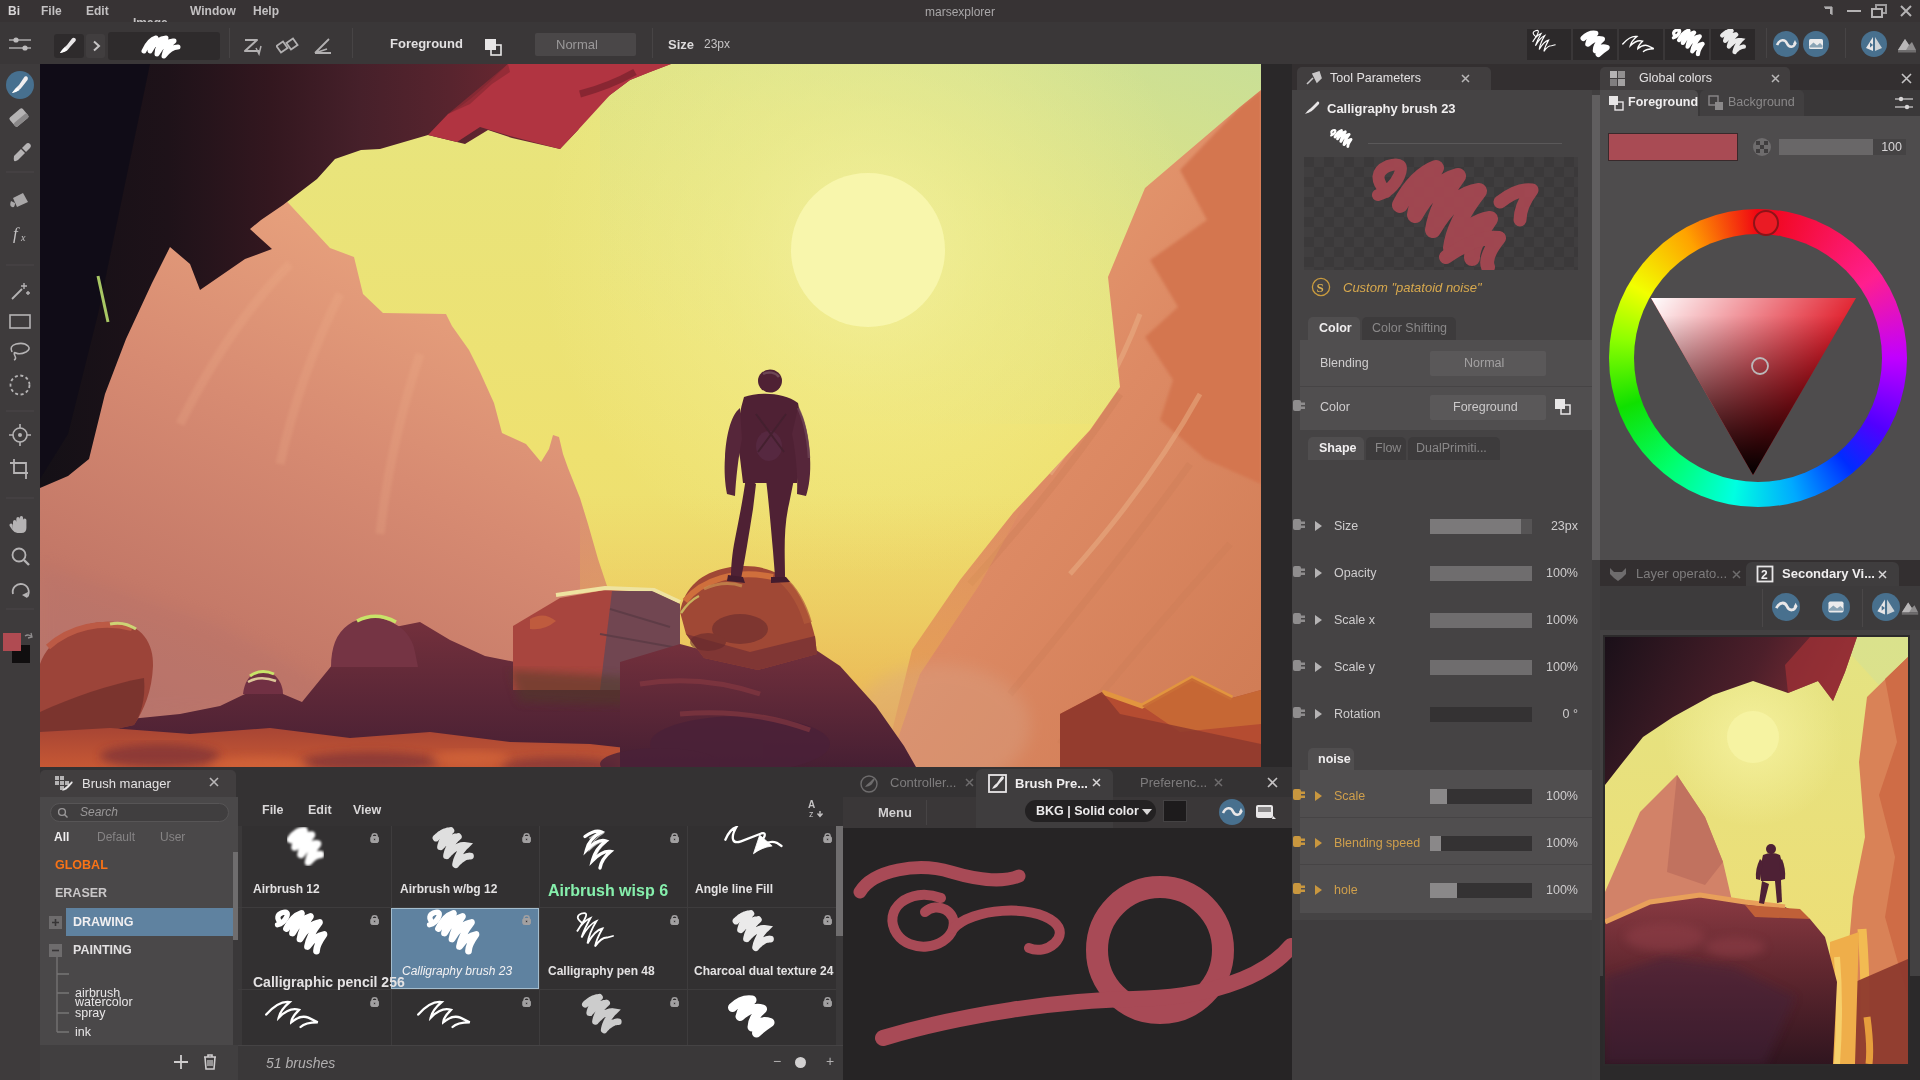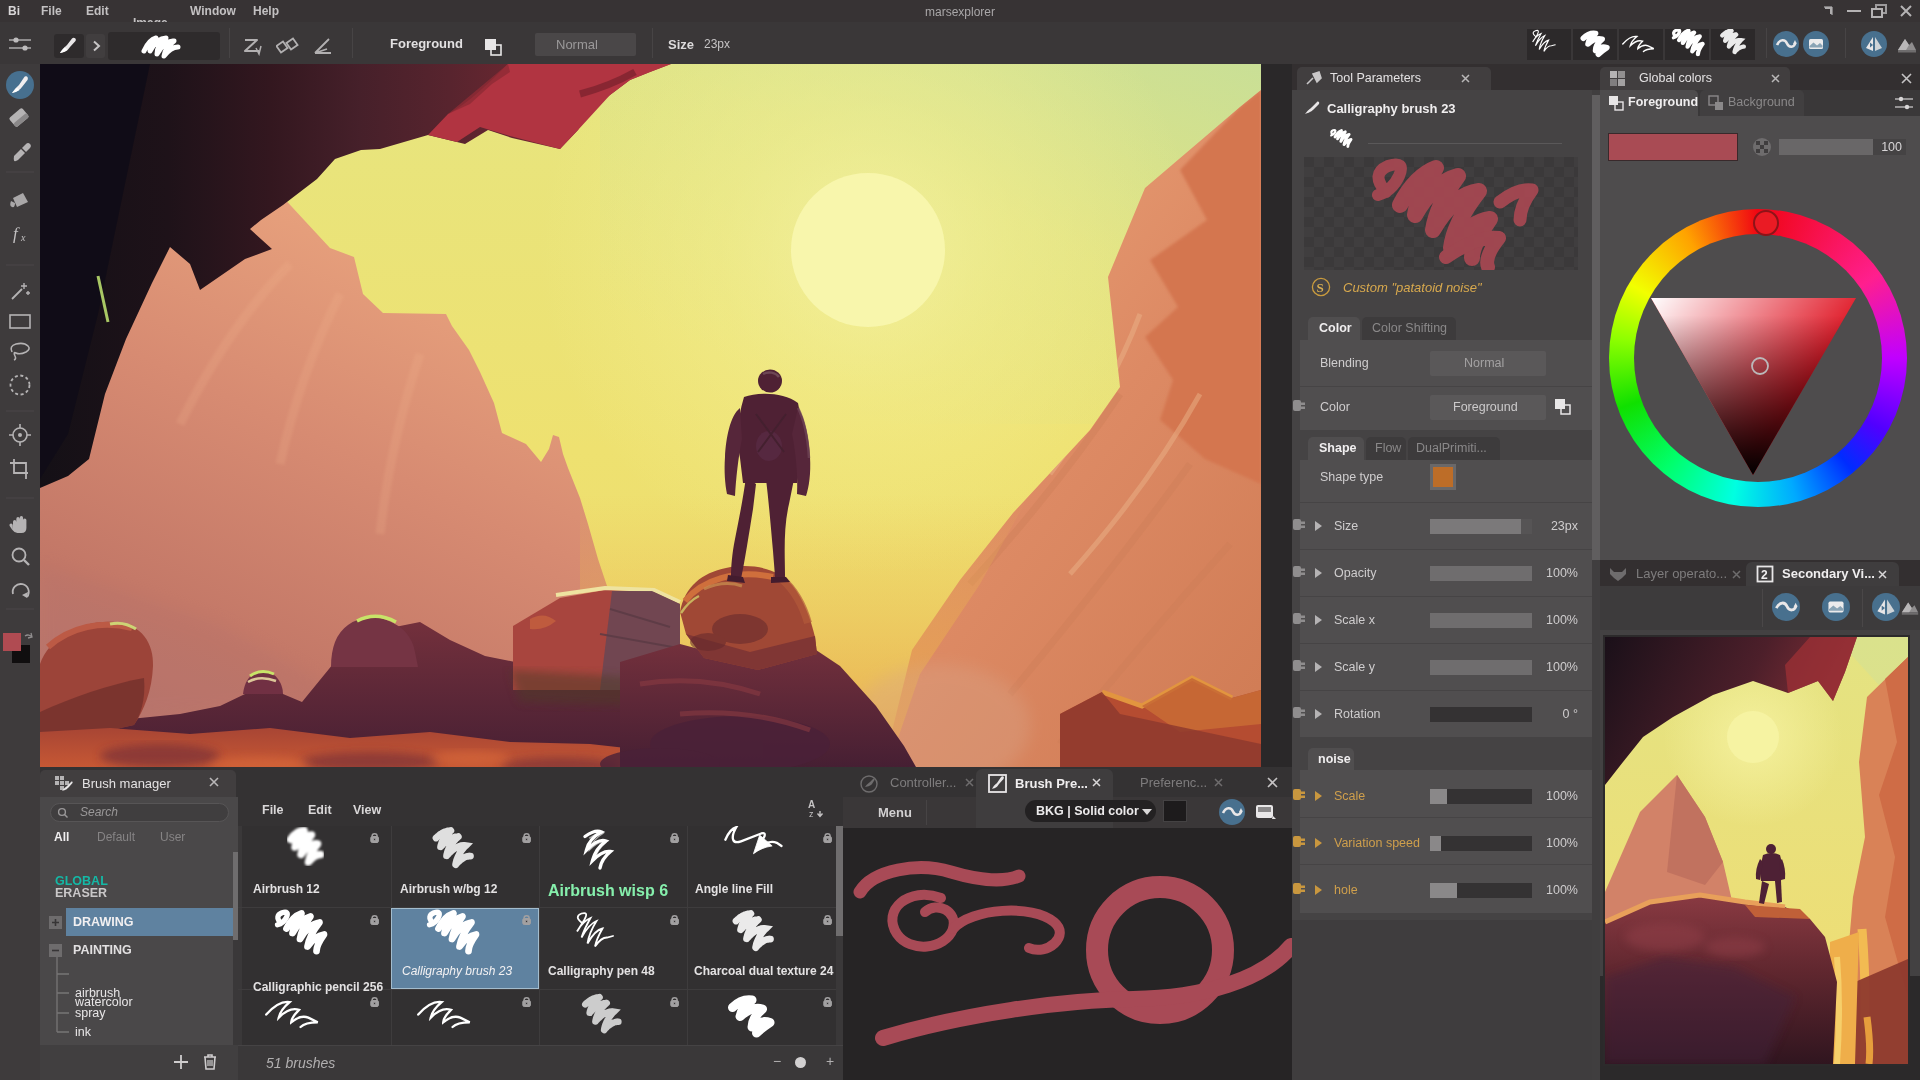--- a/index.html
+++ b/index.html
@@ -461,21 +461,21 @@
     <div class="abs" style="left:10px;top:36px;width:179px;height:19px;background:#403e3f;border:1px solid #575556;border-radius:10px;"></div>
     <svg class="abs" style="left:17px;top:40px;" width="12" height="12" viewBox="0 0 12 12">
         <circle cx="5" cy="5" r="3.4" fill="none" stroke="#9a9899" stroke-width="1.4"></circle>
         <line x1="7.5" y1="7.5" x2="10.5" y2="10.5" stroke="#9a9899" stroke-width="1.4"></line>
       </svg>
     <div class="txt" style="left:40px;top:38px;font-size:12px;font-style:italic;color:#9a9899;">Search</div>
     <div class="txt" style="left:14px;top:63px;font-size:12px;font-weight:bold;color:#f0eeef;">All</div>
     <div class="txt" style="left:57px;top:63px;font-size:12px;color:#868485;">Default</div>
     <div class="txt" style="left:120px;top:63px;font-size:12px;color:#868485;">User</div>
 
-    <div class="txt" style="left:15px;top:91px;font-size:12.5px;font-weight:bold;color:#14b8a6;margin-top:16px;">GLOBAL</div>
+    <div class="txt" style="left:15px;top:91px;font-size:12.5px;font-weight:bold;color:#f97316;">GLOBAL</div>
     <div class="txt" style="left:15px;top:119px;font-size:12.5px;font-weight:bold;color:#c9c7c8;">ERASER</div>
     <div class="abs" style="left:26px;top:141px;width:167px;height:28px;background:#5f82a0;"></div>
     <div class="abs" style="left:9px;top:149px;width:13px;height:13px;background:#6e6c6d;"></div>
     <svg class="abs" style="left:9px;top:149px;" width="13" height="13" viewBox="0 0 13 13">
         <path d="M3,6.5 h7 M6.5,3 v7" stroke="#373536" stroke-width="1.6"></path>
       </svg>
     <div class="txt" style="left:33px;top:148px;font-size:12.5px;font-weight:bold;color:#f2f0f1;">DRAWING</div>
     <div class="abs" style="left:9px;top:177px;width:13px;height:13px;background:#6e6c6d;"></div>
     <svg class="abs" style="left:9px;top:177px;" width="13" height="13" viewBox="0 0 13 13">
         <path d="M3,6.5 h7" stroke="#373536" stroke-width="1.6"></path>
@@ -571,21 +571,21 @@
           <use href="#ic-lock" x="131" y="170"></use>
             <use href="#ic-lock" x="283" y="170"></use>
             <use href="#ic-lock" x="431" y="170"></use>
             <use href="#ic-lock" x="584" y="170"></use>
         </g>
       </svg>
       <div class="txt" style="left:15px;top:56px;font-size:12px;font-weight:bold;color:#e4e2e3;">Airbrush 12</div>
       <div class="txt" style="left:162px;top:56px;font-size:12px;font-weight:bold;color:#e4e2e3;">Airbrush w/bg 12</div>
       <div class="txt" style="left:310px;top:56px;font-size:16px;font-weight:bold;color:#86efac;">Airbrush wisp 6</div>
       <div class="txt" style="left:457px;top:56px;font-size:12px;font-weight:bold;color:#e4e2e3;">Angle line Fill</div>
-      <div class="txt" style="left:15px;top:154px;font-size:12px;font-weight:bold;color:#e4e2e3;">Calligraphic pencil 256</div>
+      <div class="txt" style="left:15px;top:148px;font-size:14px;font-weight:bold;color:#e4e2e3;">Calligraphic pencil 256</div>
       <div class="txt" style="left:164px;top:138px;font-size:12px;font-style:italic;color:#f4f2f3;">Calligraphy brush 23</div>
       <div class="txt" style="left:310px;top:138px;font-size:12px;font-weight:bold;color:#e4e2e3;">Calligraphy pen 48</div>
       <div class="txt" style="left:456px;top:138px;font-size:12px;font-weight:bold;color:#e4e2e3;">Charcoal dual texture 24</div>
     </div>
     <div class="abs" style="left:796px;top:59px;width:7px;height:219px;background:#3a3839;"></div>
     <div class="abs" style="left:796px;top:59px;width:7px;height:110px;background:#6f6d6e;"></div>
 
     <div class="abs" style="left:198px;top:278px;width:605px;height:35px;background:#3a3839;border-top:1px solid #454344;"></div>
     <div class="txt" style="left:226px;top:288px;font-size:14px;font-style:italic;color:#b2b0b1;">51 brushes</div>
     <div class="txt" style="left:733px;top:286px;font-size:14px;color:#b2b0b1;">−</div>
@@ -709,30 +709,20 @@
         <rect x="7" y="7" width="9" height="9" fill="none" stroke="#e8e6e7" stroke-width="1.5"></rect>
       </svg>
     </div>
 
     <div class="abs" style="left:16px;top:373px;width:56px;height:23px;background:#504e4f;border-radius:5px 5px 0 0;"></div>
     <div class="abs" style="left:74px;top:373px;width:40px;height:23px;background:#3d3b3c;border-radius:5px 5px 0 0;"></div>
     <div class="abs" style="left:116px;top:373px;width:92px;height:23px;background:#3d3b3c;border-radius:5px 5px 0 0;"></div>
     <div class="txt" style="left:27px;top:377px;font-size:12.5px;font-weight:bold;color:#f0eeef;">Shape</div>
     <div class="txt" style="left:83px;top:377px;font-size:12.5px;color:#8a8889;">Flow</div>
     <div class="txt" style="left:124px;top:377px;font-size:12.5px;color:#8a8889;">DualPrimiti...</div>
-    <div class="abs" style="left:8px;top:396px;width:292px;height:277px;background:#504e4f;">
-      <div class="txt" style="left:20px;top:10px;font-size:12.5px;color:#cfcdce;">Shape type</div>
-      <div class="abs" style="left:130px;top:4px;width:26px;height:26px;background:#6a6869;"></div>
-      <div class="abs" style="left:133px;top:7px;width:20px;height:20px;background:#bd6d28;"></div>
-      <div class="abs" style="left:0;top:42px;width:292px;height:1px;background:#464445;"></div>
-      <div class="abs" style="left:0;top:89px;width:292px;height:1px;background:#464445;"></div>
-      <div class="abs" style="left:0;top:136px;width:292px;height:1px;background:#464445;"></div>
-      <div class="abs" style="left:0;top:183px;width:292px;height:1px;background:#464445;"></div>
-      <div class="abs" style="left:0;top:230px;width:292px;height:1px;background:#464445;"></div>
-    </div>
 
     <div class="abs" style="left:16px;top:684px;width:46px;height:23px;background:#504e4f;border-radius:5px 5px 0 0;"></div>
     <div class="txt" style="left:26px;top:688px;font-size:12.5px;font-weight:bold;color:#f0eeef;">noise</div>
     <div class="abs" style="left:8px;top:706px;width:292px;height:143px;background:#504e4f;">
       <div class="abs" style="left:0;top:47px;width:292px;height:1px;background:#464445;"></div>
       <div class="abs" style="left:0;top:94px;width:292px;height:1px;background:#464445;"></div>
     </div>
     <div class="abs" style="left:0;top:856px;width:300px;height:160px;background:#3f3d3e;"></div>
 
     <svg class="abs" style="left:22px;top:456px" width="9" height="12" viewBox="0 0 9 12">
@@ -777,21 +767,21 @@
       </svg>
     <div class="txt" style="left:42px;top:725px;font-size:12.5px;color:#cf9f4c;">Scale</div>
     <div class="abs" style="left:138px;top:725px;width:102px;height:15px;background:#343233;">
         <div class="abs" style="left:0;top:0;width:17px;height:15px;background:#8a8889;"></div>
       </div>
     <div class="abs" style="left:240px;top:725px;width:46px;text-align:right;font-size:12.5px;color:#cfcdce;">100%</div>
 
     <svg class="abs" style="left:22px;top:773px" width="9" height="12" viewBox="0 0 9 12">
         <path d="M1,1 L8,6 L1,11 Z" fill="#c9973f"></path>
       </svg>
-    <div class="txt" style="left:42px;top:772px;font-size:12.5px;color:#cf9f4c;">Variation speed</div>
+    <div class="txt" style="left:42px;top:772px;font-size:12.5px;color:#cf9f4c;">Blending speed</div>
     <div class="abs" style="left:138px;top:772px;width:102px;height:15px;background:#343233;">
         <div class="abs" style="left:0;top:0;width:11px;height:15px;background:#8a8889;"></div>
       </div>
     <div class="abs" style="left:240px;top:772px;width:46px;text-align:right;font-size:12.5px;color:#cfcdce;">100%</div>
 
     <svg class="abs" style="left:22px;top:820px" width="9" height="12" viewBox="0 0 9 12">
         <path d="M1,1 L8,6 L1,11 Z" fill="#c9973f"></path>
       </svg>
     <div class="txt" style="left:42px;top:819px;font-size:12.5px;color:#cf9f4c;">hole</div>
     <div class="abs" style="left:138px;top:819px;width:102px;height:15px;background:#343233;">

